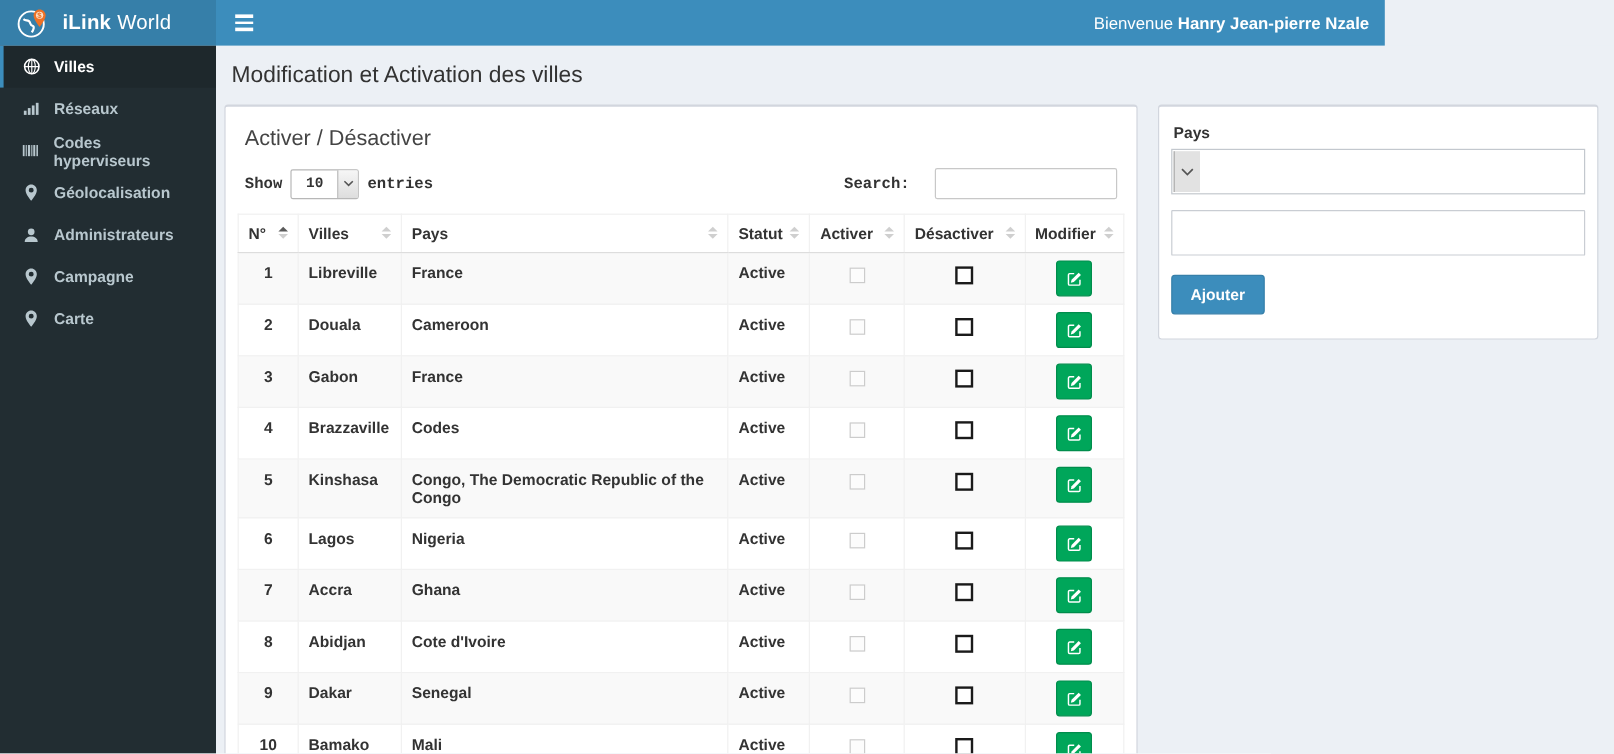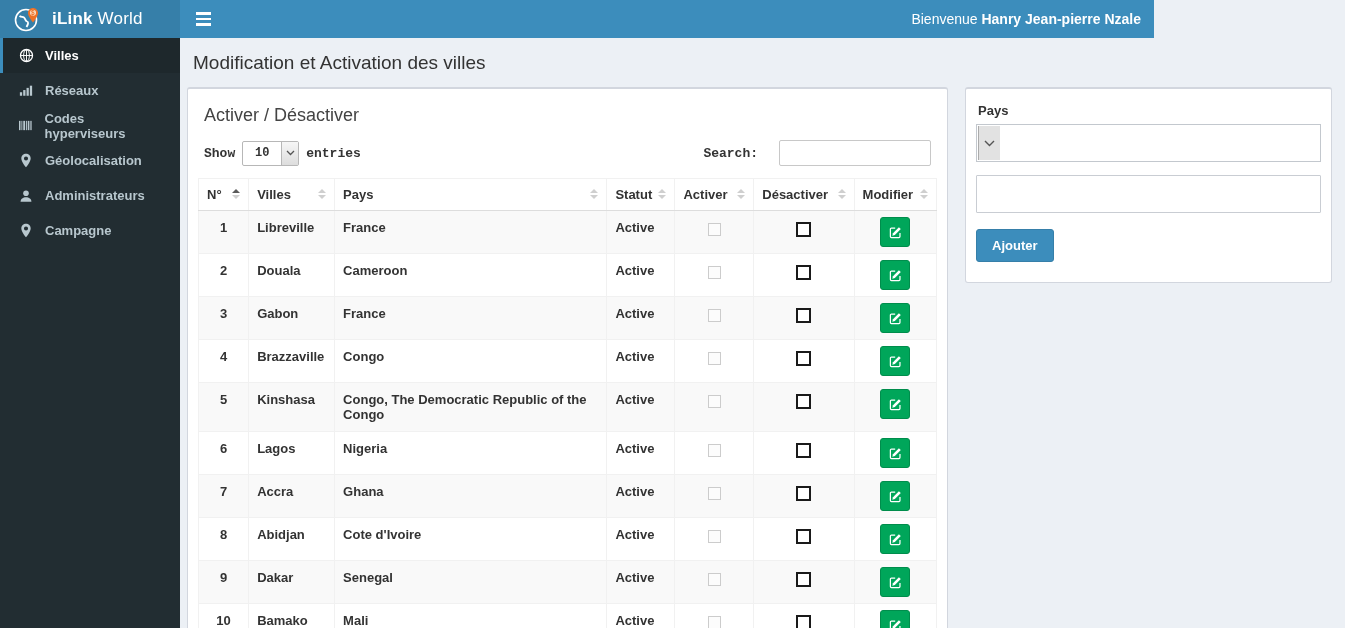--- a/index.html
+++ b/index.html
@@ -216,20 +216,28 @@
       </span>
     <span class="lbl">Administrateurs</span>
   </div>
     <div class="side-item">
     <span class="icon">
         <svg width="12" height="15" viewBox="0 0 12 16">
           <path d="M6 .8C3.2.8 1 3 1 5.8c0 3.7 5 9.4 5 9.4s5-5.7 5-9.4C11 3 8.8.8 6 .8zm0 7.2a2.2 2.2 0 1 1 0-4.4 2.2 2.2 0 0 1 0 4.4z" fill="currentColor"></path>
         </svg>
       </span>
     <span class="lbl">Campagne</span>
+  </div>
+    <div class="side-item">
+    <span class="icon">
+        <svg width="12" height="15" viewBox="0 0 12 16">
+          <path d="M6 .8C3.2.8 1 3 1 5.8c0 3.7 5 9.4 5 9.4s5-5.7 5-9.4C11 3 8.8.8 6 .8zm0 7.2a2.2 2.2 0 1 1 0-4.4 2.2 2.2 0 0 1 0 4.4z" fill="currentColor"></path>
+        </svg>
+      </span>
+    <span class="lbl">Carte</span>
   </div>
   </div>
 
 <div class="content">
   <div class="page-title">Modification et Activation des villes</div>
 
   <div class="cols">
 
     <div class="panel panel-left">
       <div class="panel-title">Activer / Désactiver</div>
@@ -337,21 +345,21 @@
             <path d="M13.5 8.7V13a1.3 1.3 0 0 1-1.3 1.3H3A1.3 1.3 0 0 1 1.7 13V3.8A1.3 1.3 0 0 1 3 2.5h4.6" fill="none" stroke="#fff" stroke-width="1.5"></path>
             <path d="M12.2 1.5l2.3 2.3-7.3 7.3-3.1.8.8-3.1z" fill="#fff"></path>
           </svg>
         </span>
       </button>
     </td>
   </tr>
             <tr>
     <td class="c-num">4</td>
     <td class="c-ville">Brazzaville</td>
-    <td class="c-pays">Congo</td>
+    <td class="c-pays">Codes</td>
     <td class="c-statut">Active</td>
     <td class="c-check"><input type="checkbox" class="cb" disabled="" style=""></td>
     <td class="c-check"><input type="checkbox" class="cb" style=""></td>
     <td class="c-mod">
       <button class="btn-edit">
         <span style="display:inline-flex">
           <svg width="13" height="13" viewBox="0 0 16 16">
             <path d="M13.5 8.7V13a1.3 1.3 0 0 1-1.3 1.3H3A1.3 1.3 0 0 1 1.7 13V3.8A1.3 1.3 0 0 1 3 2.5h4.6" fill="none" stroke="#fff" stroke-width="1.5"></path>
             <path d="M12.2 1.5l2.3 2.3-7.3 7.3-3.1.8.8-3.1z" fill="#fff"></path>
           </svg>

